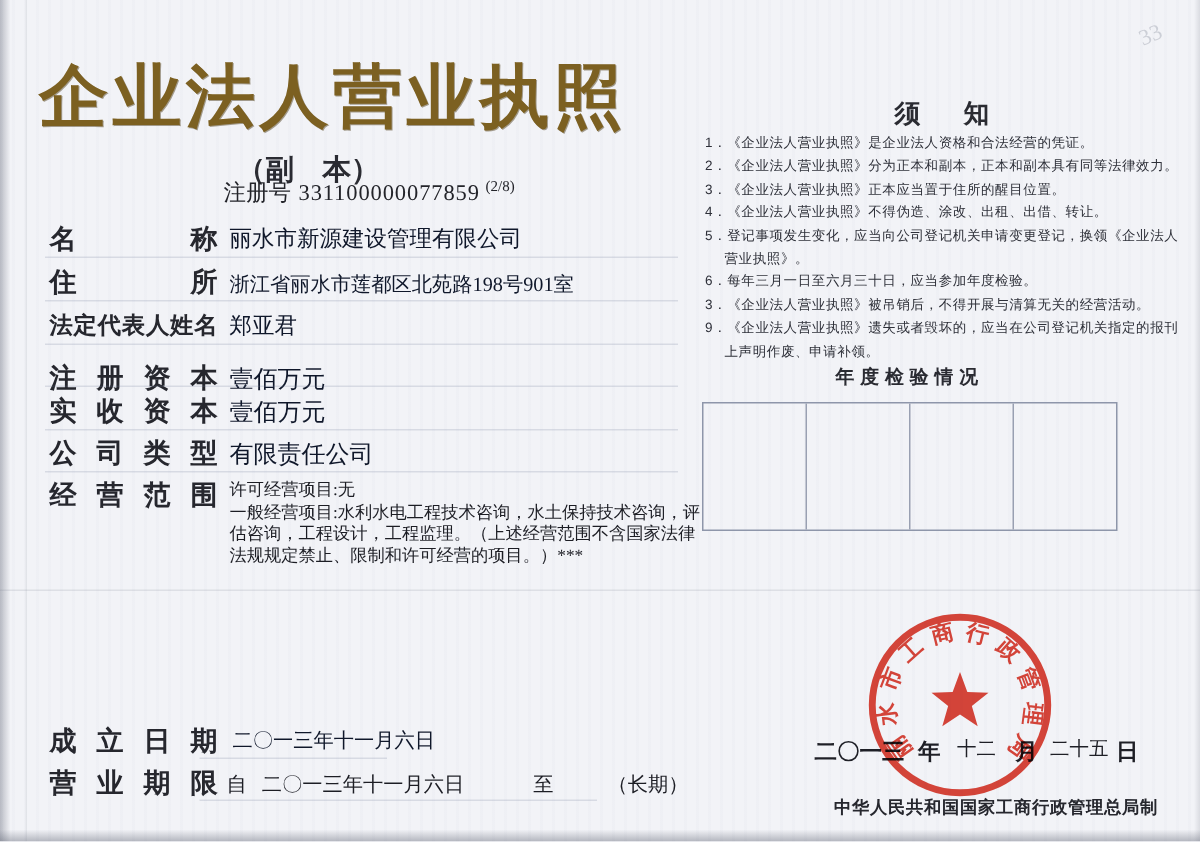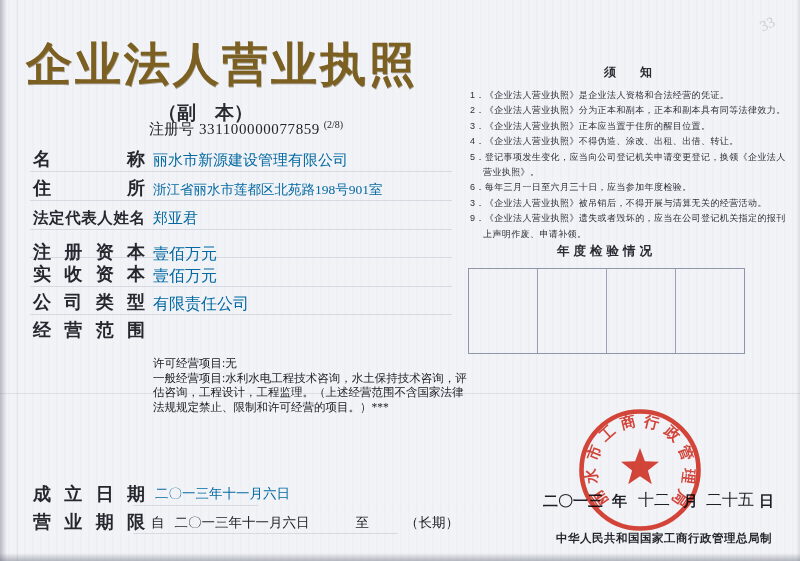--- a/index.html
+++ b/index.html
@@ -41,31 +41,31 @@
   .regline sup{font-size:10px;}
 
   .field-row{position:absolute;left:33px;display:flex;align-items:flex-start;width:440px;}
   .field-label{
     width:112px;flex:0 0 112px;
     font-size:18px;font-weight:bold;color:#26272e;
     text-align:justify;text-align-last:justify;line-height:1.15;
   }
   .field-label.long{font-size:15.5px;padding-top:2px;}
   .field-value{
-    margin-left:8px;font-family:"Liberation Serif",serif;color:#0369a1;
+    margin-left:8px;font-family:"Liberation Serif",serif;color:#0f172a;
     line-height:1.2;padding-top:2px;white-space:nowrap;text-align:center;
   }
   .rule{position:absolute;height:1px;background:rgba(108,118,150,0.20);}
 
   .scope-values{margin-left:8px;width:330px;font-family:"Liberation Serif",serif;
-    font-size:11.5px;line-height:14.5px;color:#1c1d24;margin-top:36px;}
+    font-size:11.5px;line-height:14.5px;color:#1c1d24;}
 
   .notice-head{
     position:absolute;left:470px;top:64px;width:322px;text-align:center;
-    font-size:12px;font-weight:bold;letter-spacing:6px;color:#2a2b32;
+    font-size:17px;font-weight:bold;letter-spacing:6px;color:#2a2b32;
   }
   .notice-list{
     position:absolute;left:470px;top:88px;width:324px;
     font-size:9px;line-height:15.4px;letter-spacing:0.4px;color:#2e3039;
   }
   .notice-item{padding-left:13px;text-indent:-13px;}
 
   .annual-head{
     position:absolute;left:468px;top:243px;width:277px;text-align:center;
     font-size:12.5px;font-weight:bold;letter-spacing:4px;color:#2a2b32;
@@ -88,21 +88,21 @@
 
   .seal{position:absolute;left:578px;top:408px;width:124px;height:124px;
     mix-blend-mode:multiply;opacity:0.93;}
   .seal svg{display:block;}
 
   .issue-date{
     position:absolute;left:543px;top:492px;display:flex;align-items:flex-start;
     font-family:"Liberation Serif",serif;color:#1e1f26;white-space:nowrap;
   }
   .issue-date .big{font-size:15px;font-weight:bold;}
-  .issue-date .small{font-size:16px;position:relative;top:-2px;}
+  .issue-date .small{font-size:13px;position:relative;top:-2px;}
   .issue-date .u-year{margin-left:9px;}
   .issue-date .m-month{margin-left:11px;}
   .issue-date .u-month{margin-left:13px;}
   .issue-date .m-day{margin-left:8px;}
   .issue-date .u-day{margin-left:5px;}
 
   .footer-line{
     position:absolute;left:556px;top:531px;
     font-size:11.5px;font-weight:bold;letter-spacing:0.5px;color:#26272e;white-space:nowrap;
   }

